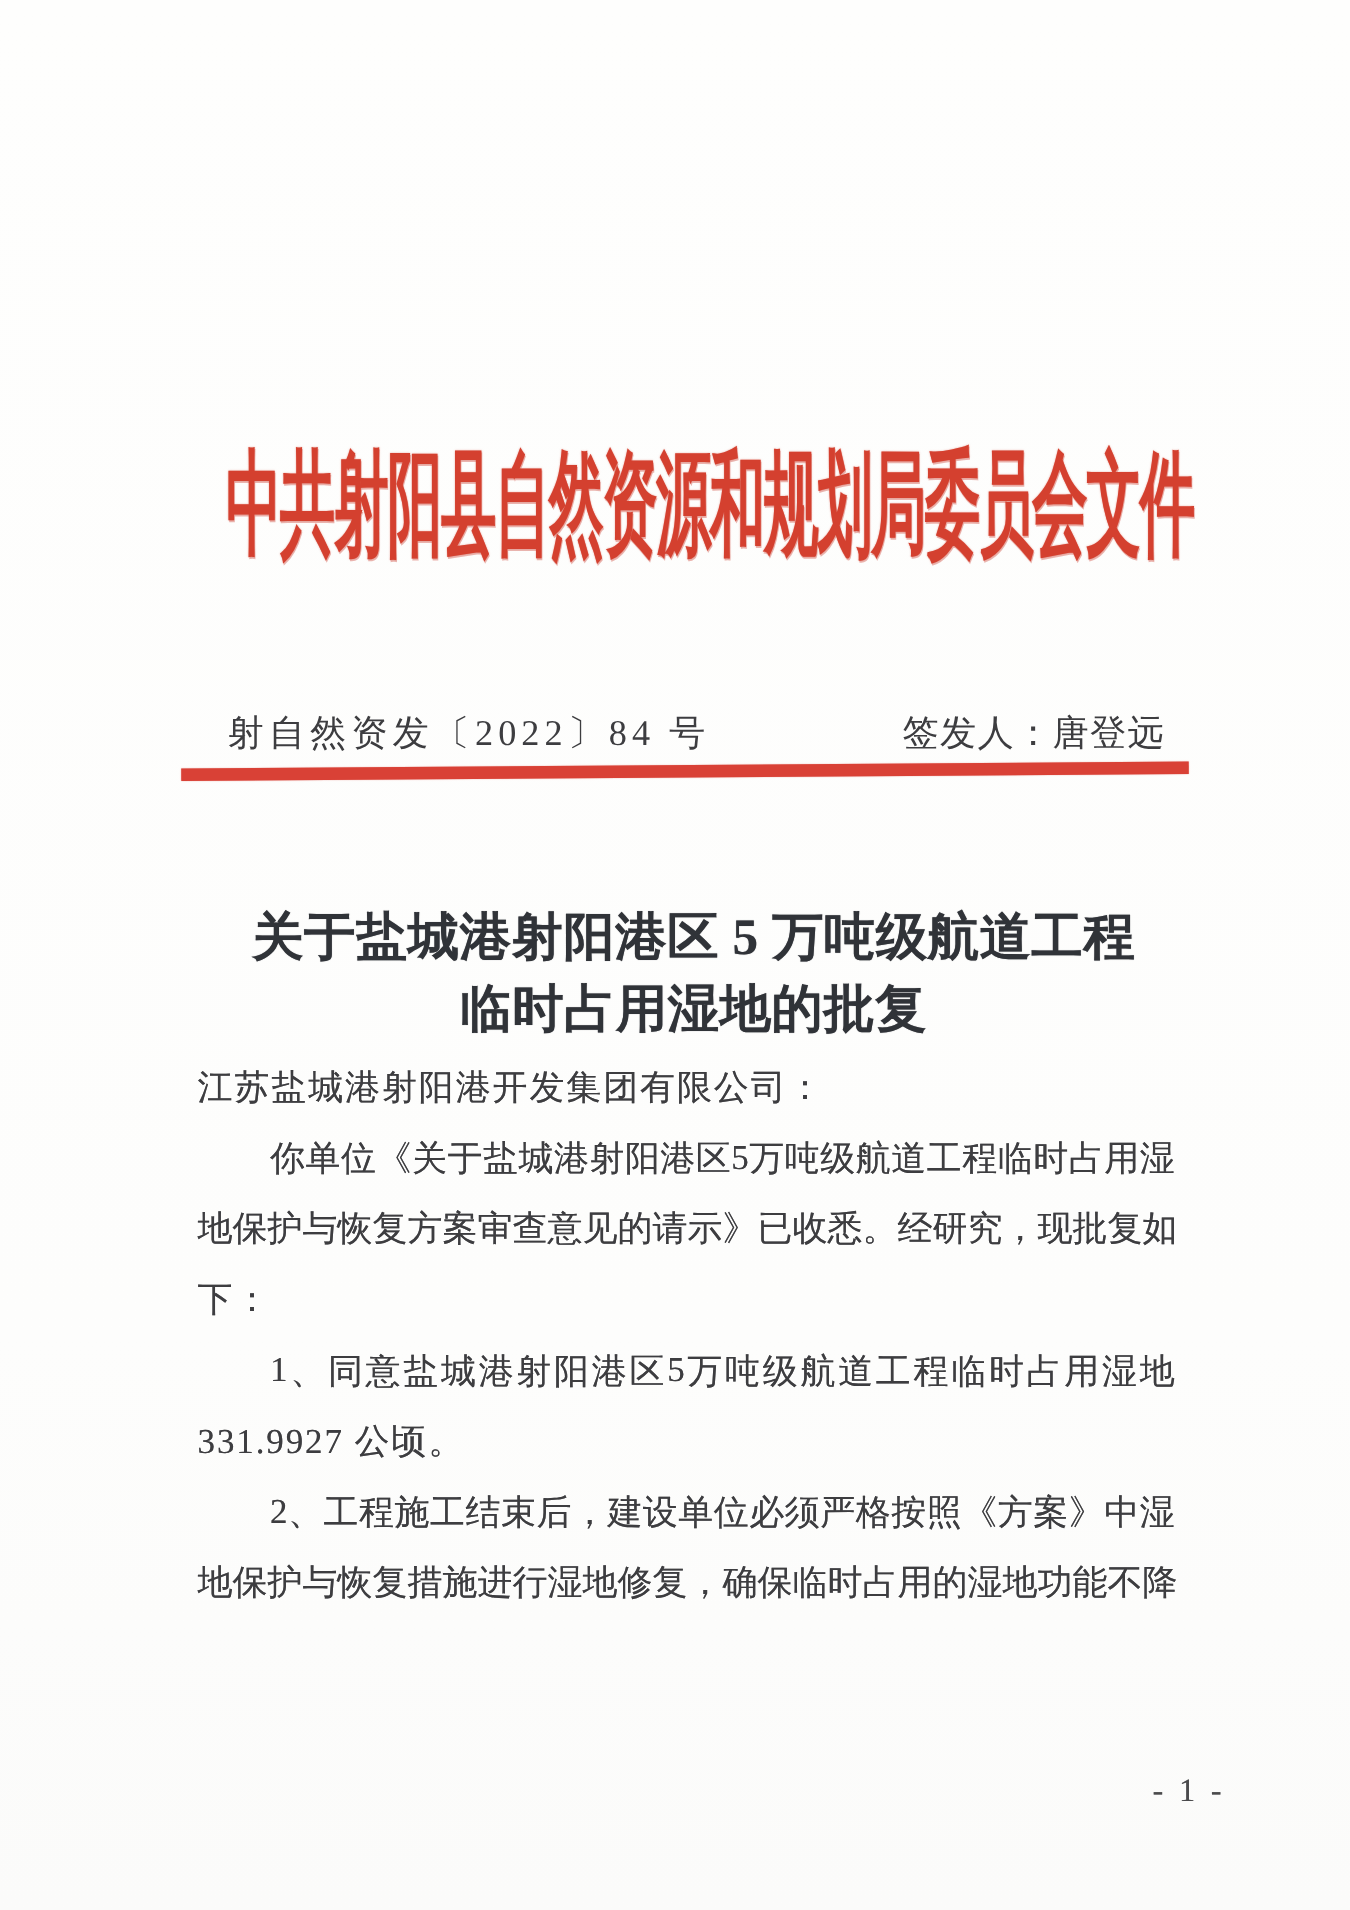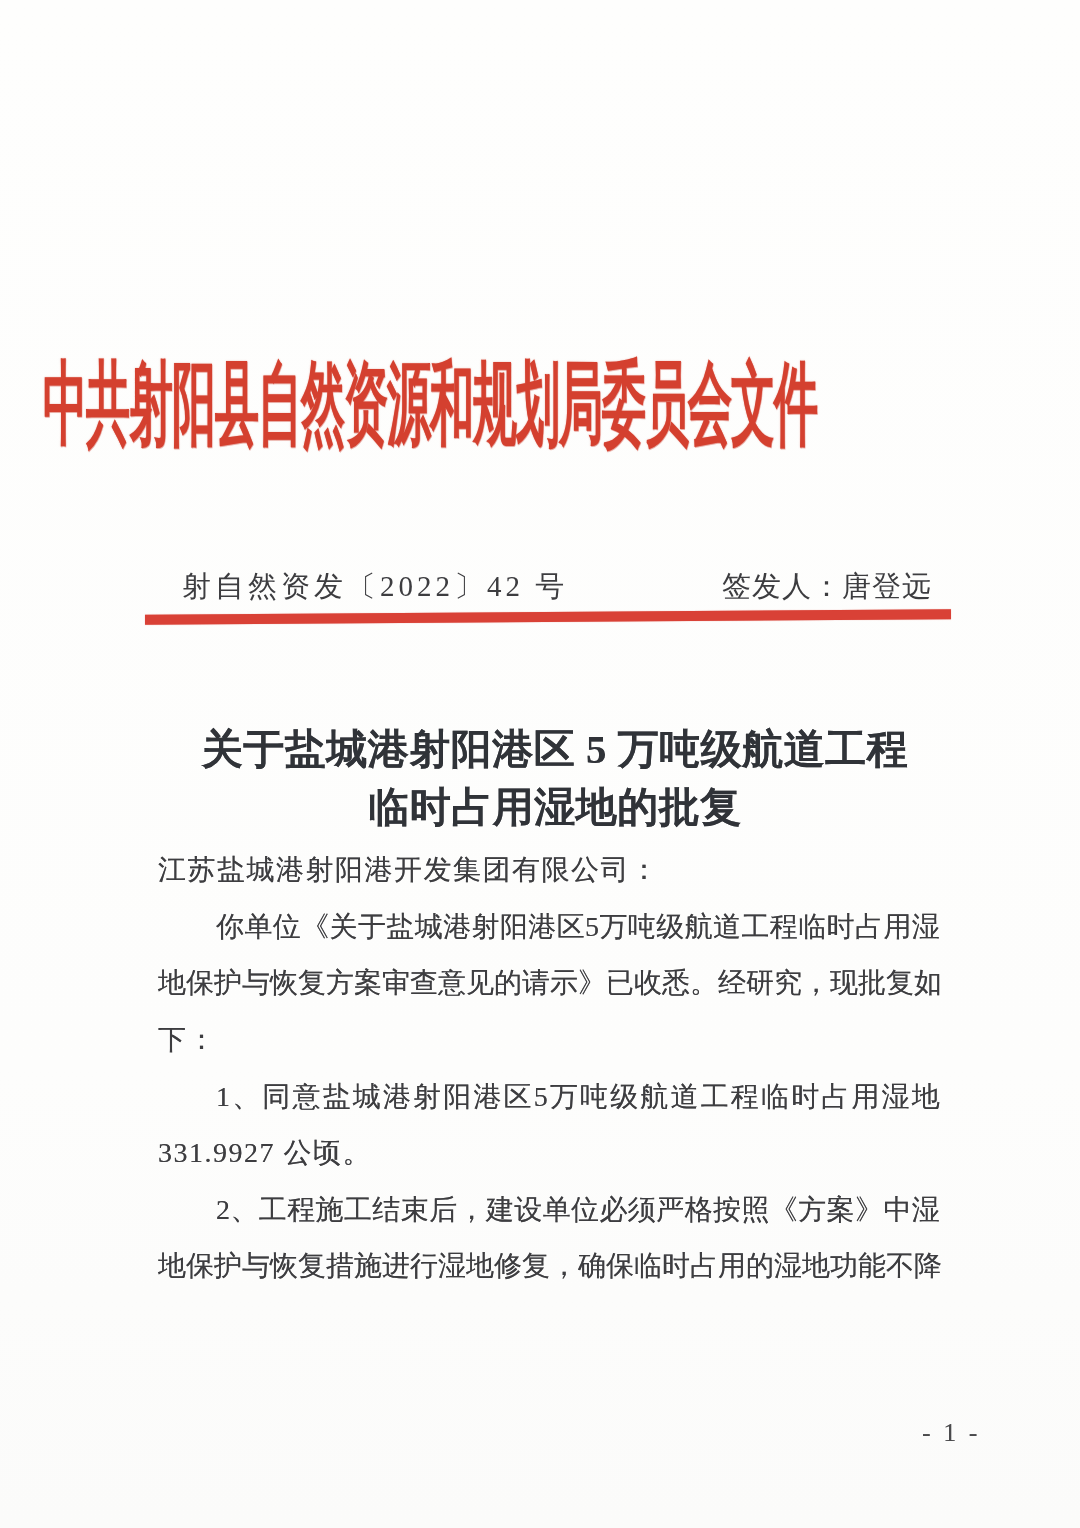--- a/index.html
+++ b/index.html
@@ -10,22 +10,22 @@
   }
   .page {
     position: relative;
     width: 1080px; height: 1528px;
     background: linear-gradient(180deg, #fefefd 0%, #fdfdfc 70%, #fbfbfa 100%);
     overflow: hidden;
   }
 
   
   .org-title-wrap {
-    position: absolute; top: 346px; left: 16px; right: 0; height: 116px;
-    display: flex; align-items: center; 
+    position: absolute; top: 346px; left: 2px; right: 0; height: 116px;
+    display: flex; align-items: center; justify-content: center;
   }
   .org-title {
     font-size: 44px; font-weight: bold; white-space: nowrap;
     letter-spacing: -1px;
     color: var(--header-red, #d4402f);
     transform: translateX(27px) scale(1, 2.08);
     text-shadow: 0 0 1px rgba(212, 64, 47, 0.55), 0.5px 0.5px 0 rgba(200, 55, 40, 0.35);
   }
 
   
@@ -85,21 +85,21 @@
 </head>
 <body>
 
 <div class="page">
 
   <div class="org-title-wrap">
     <div class="org-title">中共射阳县自然资源和规划局委员会文件</div>
   </div>
 
   <div class="doc-meta-row">
-    <span class="doc-number">射自然资发〔2022〕42 号</span>
+    <span class="doc-number">射自然资发〔2022〕84 号</span>
     <span class="doc-signer">签发人：唐登远</span>
   </div>
 
   <div class="red-divider"></div>
 
   <div class="doc-title">
     <div class="t-line">关于盐城港射阳港区 5 万吨级航道工程</div>
     <div class="t-line">临时占用湿地的批复</div>
   </div>
 

